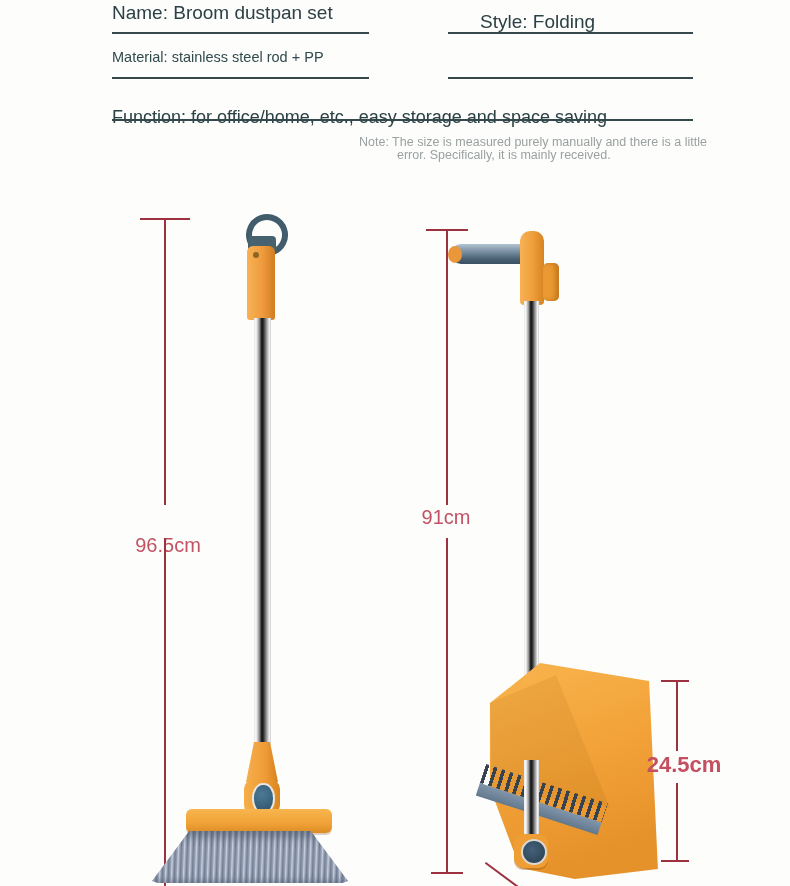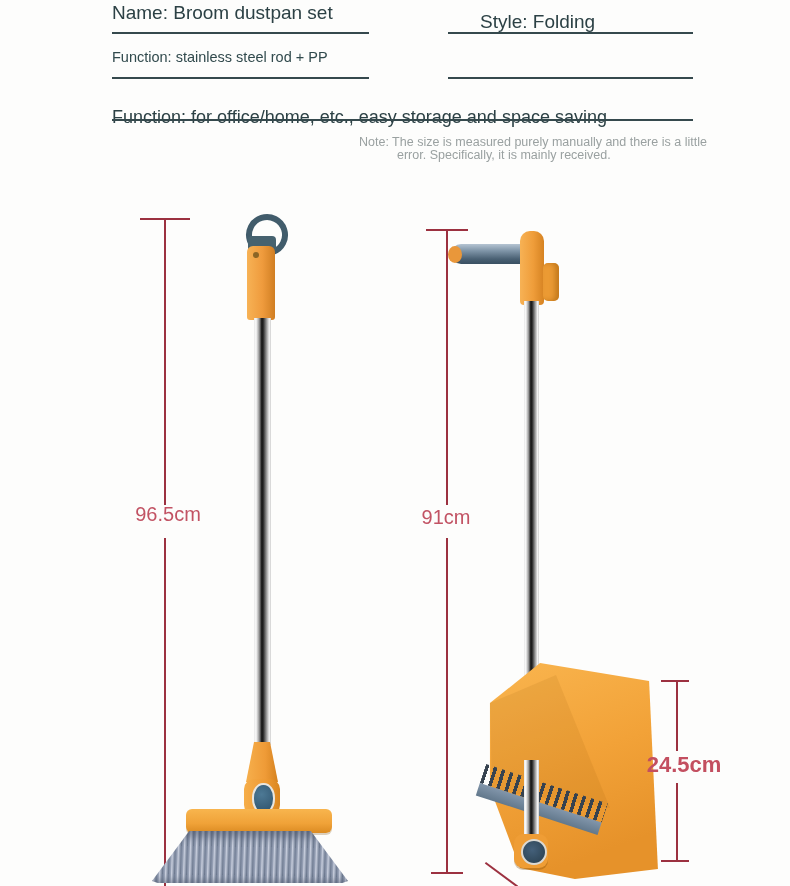--- a/index.html
+++ b/index.html
@@ -70,33 +70,33 @@
 </head>
 <body>
 
 <div class="canvas">
 
   <div class="abs spec-lg" style="left:112px;top:2px;">Name: Broom dustpan set</div>
   <div class="abs spec-lg" style="left:448px;top:11px;margin-left:32px;">Style: Folding</div>
   <div class="abs rule" style="left:112px;top:32px;width:257px;"></div>
   <div class="abs rule" style="left:448px;top:32px;width:245px;"></div>
 
-  <div class="abs spec-sm" style="left:112px;top:49px;">Function: stainless steel rod + PP</div>
+  <div class="abs spec-sm" style="left:112px;top:49px;">Material: stainless steel rod + PP</div>
   <div class="abs rule" style="left:112px;top:77px;width:257px;"></div>
   <div class="abs rule" style="left:448px;top:77px;width:245px;"></div>
 
   <div class="abs spec-fn" style="left:112px;top:91px;margin-top:16px;">Function: for office/home, etc., easy storage and space saving</div>
   <div class="abs rule" style="left:112px;top:119px;width:581px;"></div>
 
   <div class="abs note-line" style="left:359px;top:136px;text-align:right;">Note: The size is measured purely manually and there is a little</div>
   <div class="abs note-line" style="left:359px;top:149px;margin-left:38px;">error. Specifically, it is mainly received.</div>
 
   <div class="abs dim-tick" style="left:140px;top:218px;width:50px;"></div>
   <div class="abs dim-line" style="left:164px;top:219px;height:286px;"></div>
-  <div class="abs dim-label" style="left:128px;top:503px;width:80px;">96.5cm</div>
+  <div class="abs dim-label" style="left:128px;top:534px;width:80px;">96.5cm</div>
   <div class="abs dim-line" style="left:164px;top:538px;height:348px;"></div>
 
   <div class="abs hook-ring" style="left:246px;top:214px;"></div>
   <div class="abs hook-neck" style="left:248px;top:236px;"></div>
   <div class="abs grip" style="left:247px;top:246px;"></div>
   <div class="abs grip-dot" style="left:253px;top:252px;"></div>
   <div class="abs rod" style="left:254px;top:318px;width:17px;height:427px;"></div>
   <div class="abs cone" style="left:246px;top:742px;"></div>
   <div class="abs pivot-house" style="left:244px;top:779px;"></div>
   <div class="abs pivot-btn" style="left:252px;top:783px;"></div>

